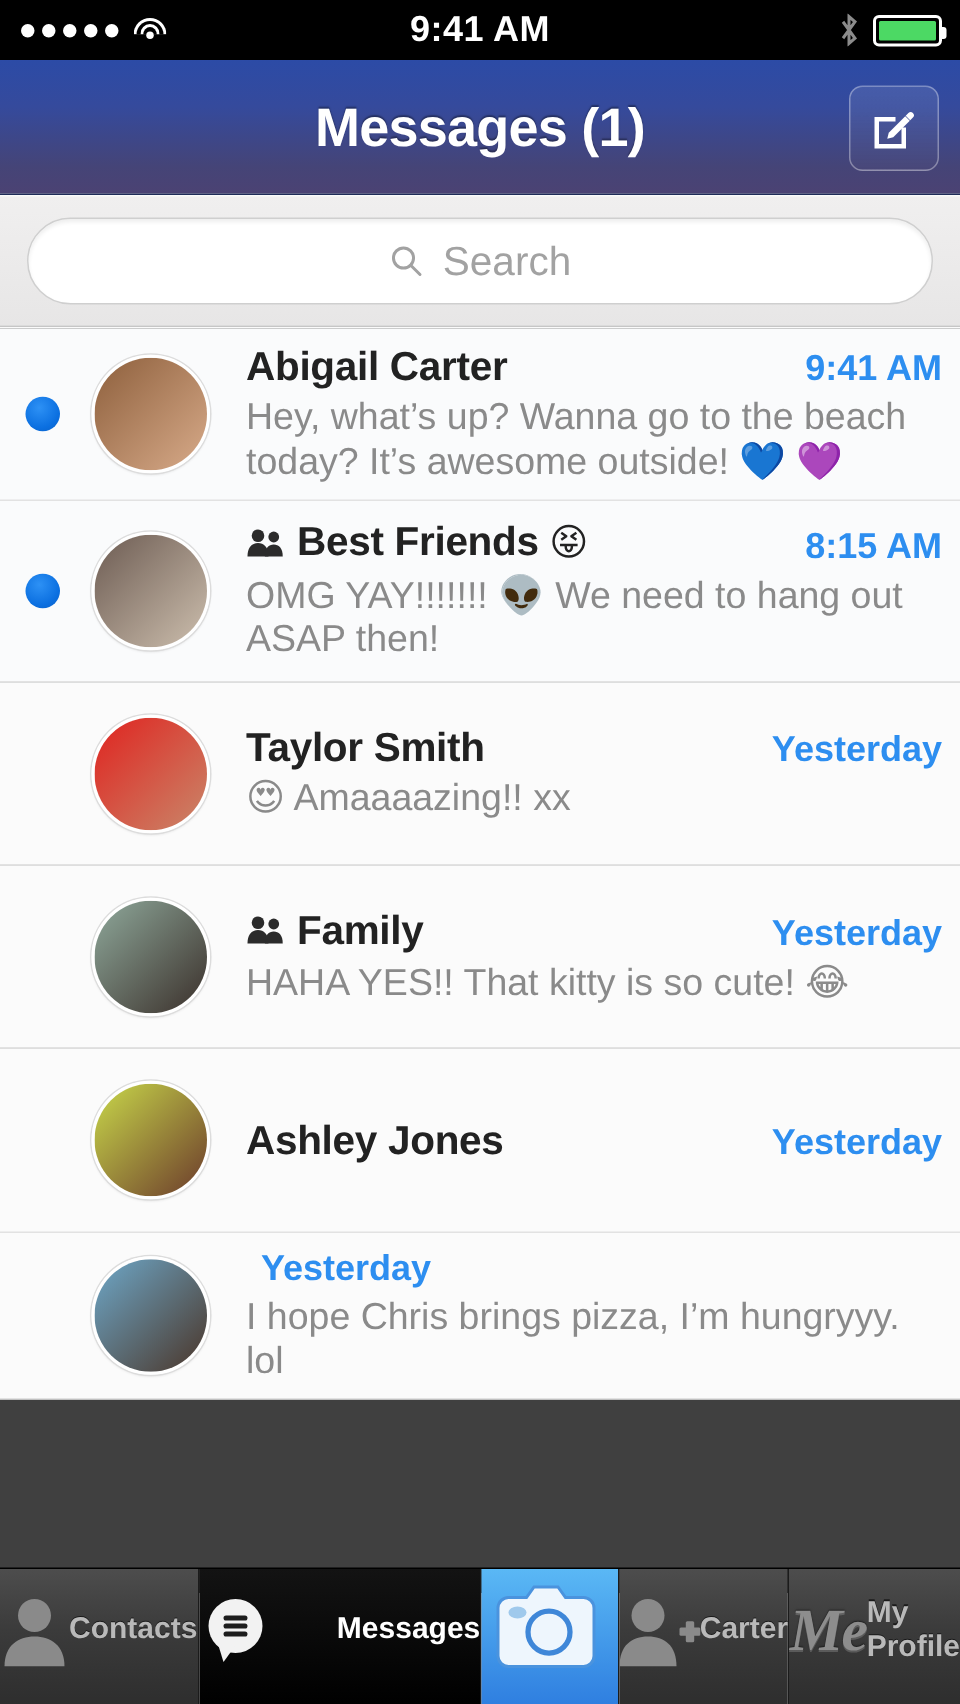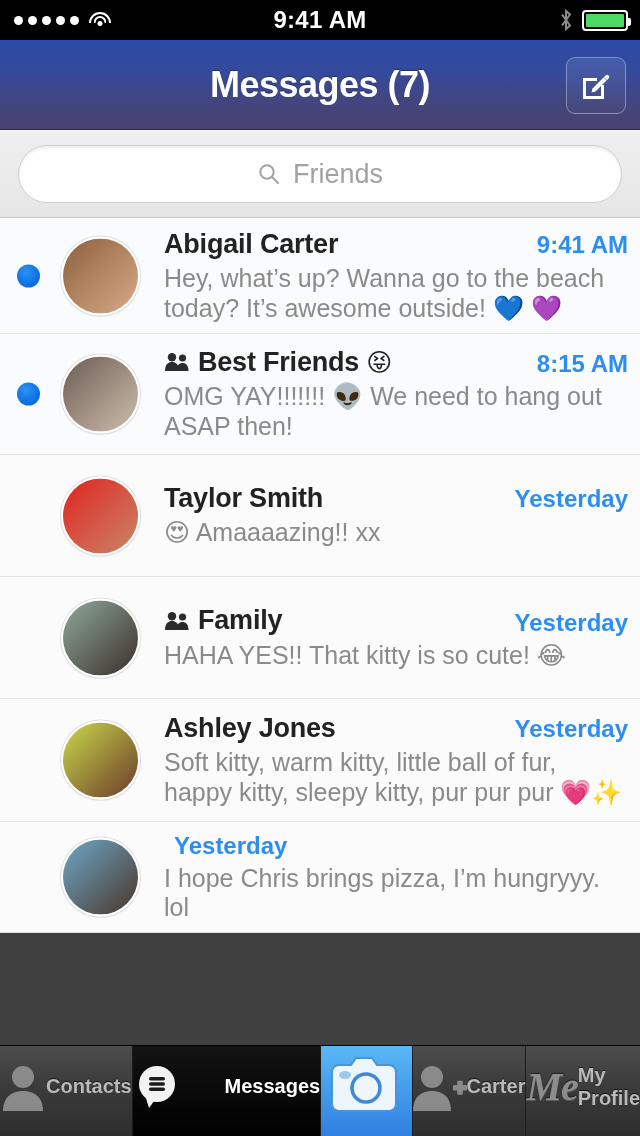--- a/index.html
+++ b/index.html
@@ -153,37 +153,37 @@
     <svg class="bt" viewBox="0 0 14 22">
       <path d="M3 5.5 L11 16.5 L7 20 L7 2 L11 5.5 L3 16.5" fill="none" stroke="#8b8b8b" stroke-width="2"></path>
     </svg>
     <div class="batt">
         <i></i>
       </div>
   </div>
 </div>
 
 <div class="navbar">
-  <div class="nav-title">Messages (7)</div>
+  <div class="nav-title">Messages (1)</div>
   <div class="compose-btn">
     <svg viewBox="0 0 34 34">
       <path d="M4 9 h14 v3 H7 v15 h15 V16 h3 v14 H4 Z" fill="#fff"></path>
       <path d="M13.5 19.5 L24.5 8.5 L27.5 11.5 L16.5 22.5 L12.5 23.5 Z" fill="#fff"></path>
       <path d="M24.8 8.2 L27.8 11.2 L29.6 9.4 a2.1 2.1 0 0 0 -3 -3 Z" fill="#fff"></path>
     </svg>
   </div>
 </div>
 
 <div class="searchwrap">
   <div class="searchbox">
     <svg class="mag" viewBox="0 0 24 24">
       <circle cx="10" cy="10" r="6.7" fill="none" stroke="#a2a2a2" stroke-width="2"></circle>
       <line x1="14.8" y1="14.8" x2="21" y2="21" stroke="#a2a2a2" stroke-width="2" stroke-linecap="round"></line>
     </svg>
-    <span class="search-ph">Friends</span>
+    <span class="search-ph">Search</span>
   </div>
 </div>
 
 <div class="list">
     <div class="row unread" style="height: 115px;">
       <div class="dot-unread"></div>
       <div class="avatar">
         <span class="ph" style="background:linear-gradient(135deg,#8d5f3c 0%,#d8ab8a 100%)"></span>
       </div>
       <div class="content">
@@ -256,21 +256,20 @@
       <div class="avatar">
         <span class="ph" style="background:linear-gradient(135deg,#c9d94a 0%,#6b3a2b 100%)"></span>
       </div>
       <div class="content">
         <div class="toprow">
           <div class="name">
             <span>Ashley Jones</span>
           </div>
           <div class="time">Yesterday</div>
         </div>
-        <div class="preview">Soft kitty, warm kitty, little ball of fur, happy kitty, sleepy kitty, pur pur pur 💗✨</div>
       </div>
     </div>
     <div class="row" style="height: 111px;">
       <div class="avatar">
         <span class="ph" style="background:linear-gradient(135deg,#6ea8c9 0%,#4a3528 100%)"></span>
       </div>
       <div class="content">
         <div class="toprow">
           <div class="time">Yesterday</div>
         </div>

